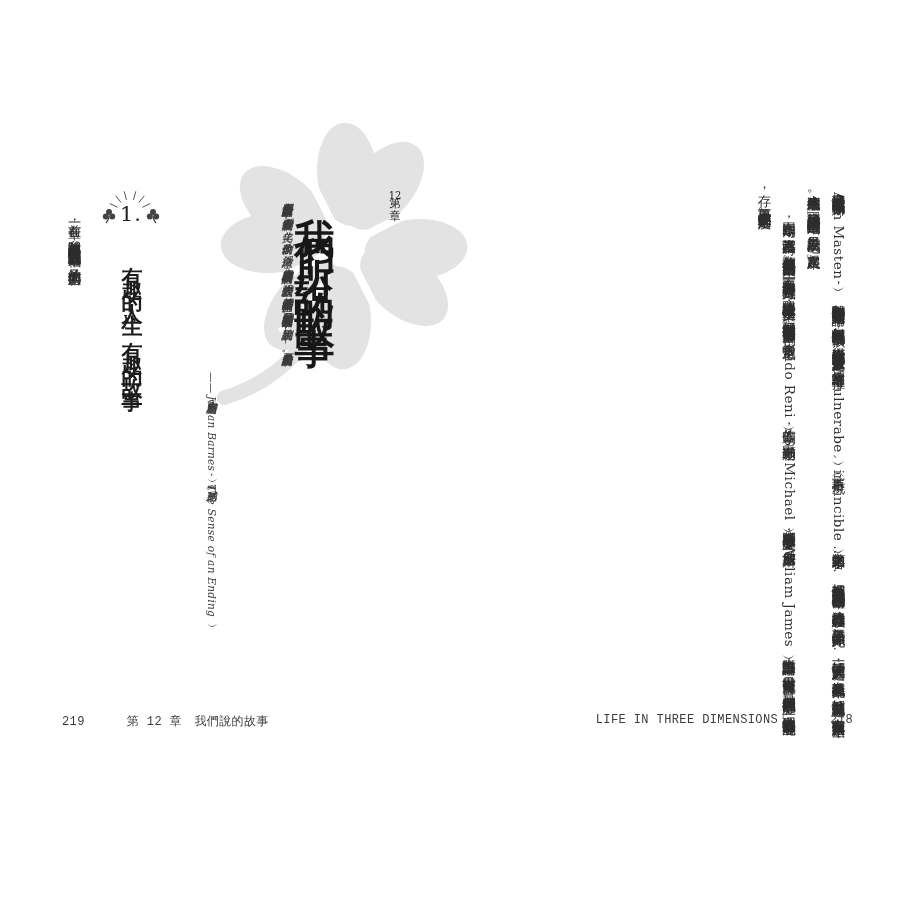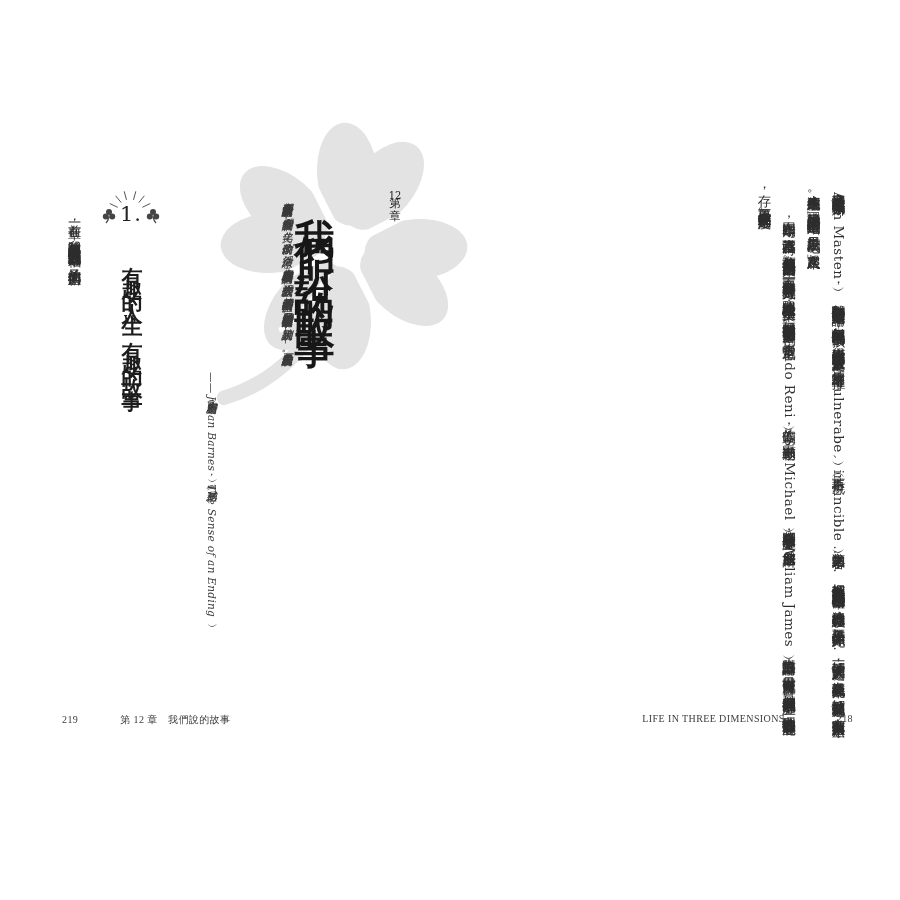--- a/index.html
+++ b/index.html
@@ -70,22 +70,22 @@
   .left-paragraph{
     position:absolute;top:188px;left:63px;height:522px;width:20px;
     writing-mode:vertical-rl;
     font-size:13.2px;letter-spacing:0.6px;color:#2e2e2e;
     text-indent:2em;
   }
 
   
   .footer{
     position:absolute;top:713px;
-    font-family:Liberation Serif, serif;
-    font-size:10px;color:#3c3c3c;letter-spacing:0.4px;
+    font-family:Liberation Mono, monospace;
+    font-size:12px;color:#3c3c3c;letter-spacing:0.4px;
     white-space:nowrap;
   }
   .footer-left{left:62px;}
   .footer-right{right:47px;}
   .footer .gap-l{margin-left:42px;}
   .footer .gap-s{margin-left:52px;}
 </style>
 </head>
 <body>
 

